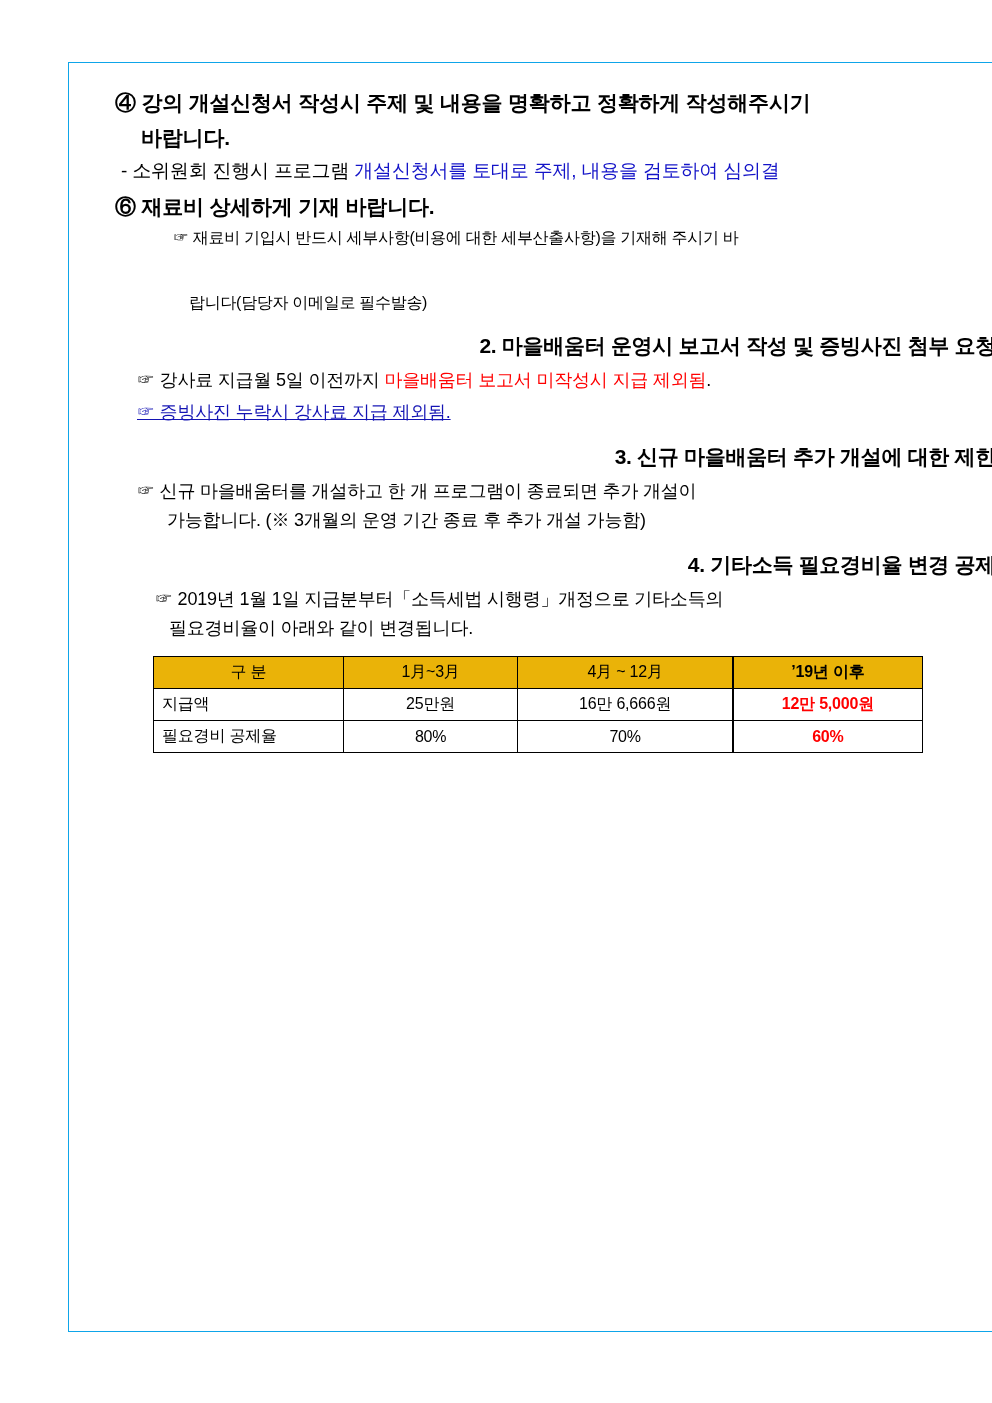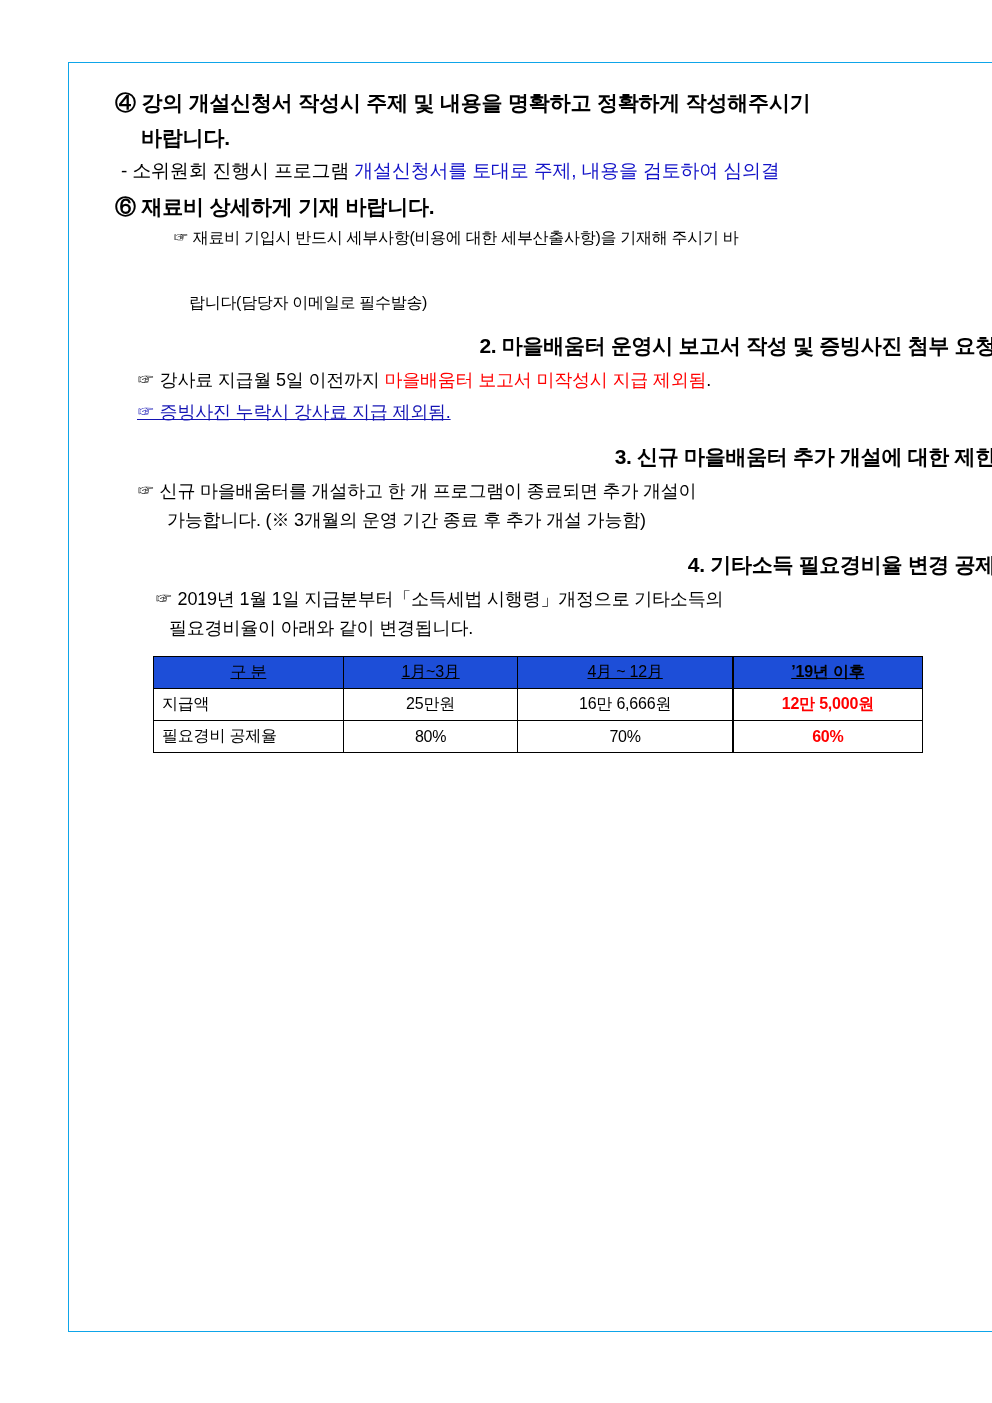--- a/index.html
+++ b/index.html
@@ -133,22 +133,21 @@
     font-size: 16px;
   }
   table.rate th, table.rate td {
     border: 1px solid #000000;
     padding: 5px 4px;
     text-align: center;
     font-weight: normal;
     letter-spacing: -0.2px;
   }
   table.rate thead th {
-    background: #1d4ed8;
-    text-decoration: underline;
+    background: #eab308;
   }
   table.rate thead th.last {
     font-weight: bold;
     border-left: 2px solid #000000;
   }
   table.rate td.firstcol {
     text-align: left;
     padding-left: 8px;
   }
   table.rate td.lastcol {

